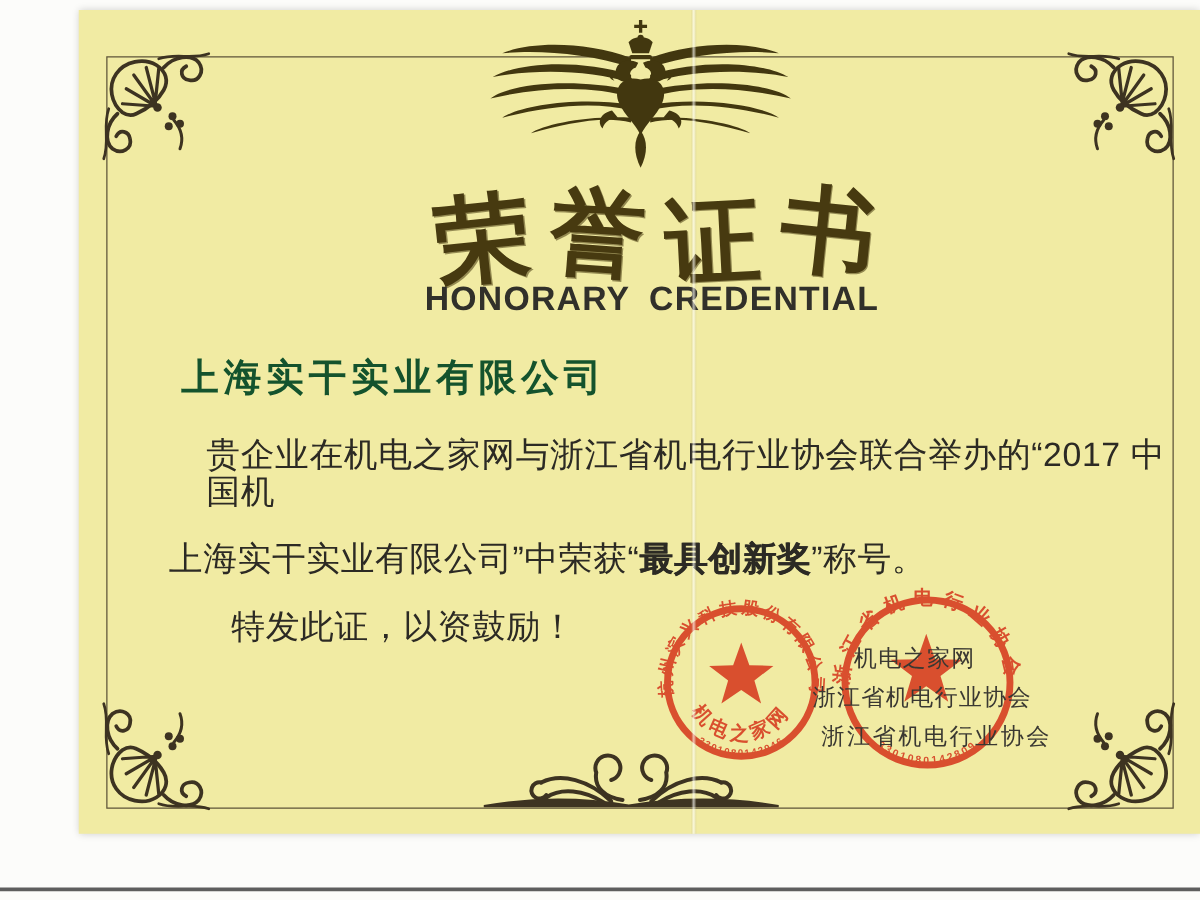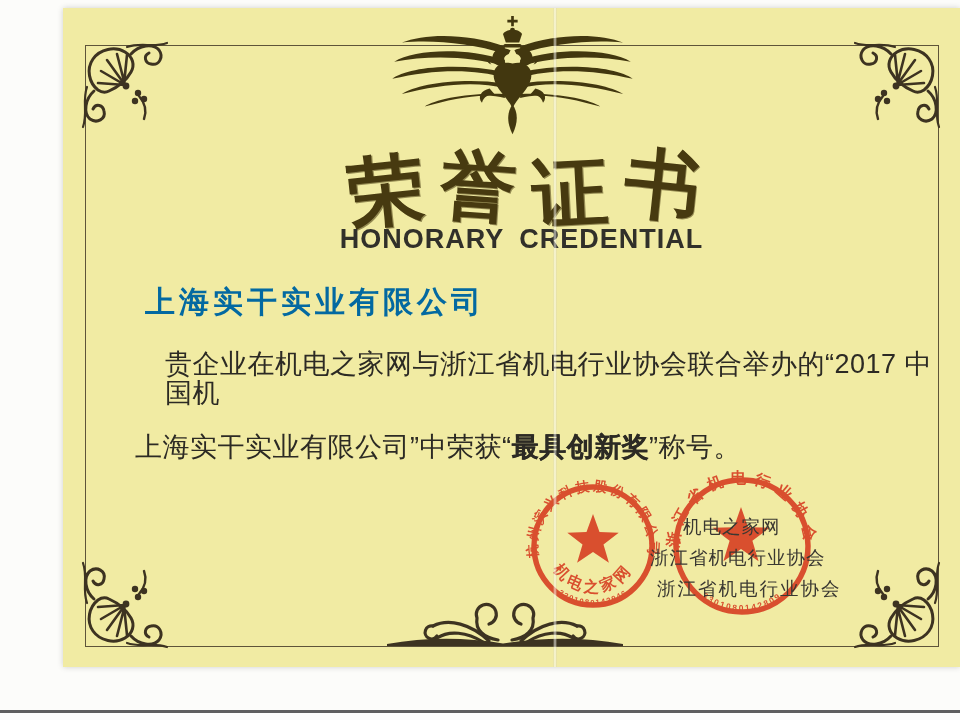--- a/index.html
+++ b/index.html
@@ -20,21 +20,21 @@
          font-family:"DejaVu Serif",serif;font-weight:700;font-size:76px;color:#473a10;
          text-shadow:1px 1px 0 rgba(71,58,16,.55);}
   .t-char{display:inline-block;margin:0 8px;}
   .t-char:nth-child(1){transform:rotate(-6deg) translateY(3px);}
   .t-char:nth-child(2){transform:rotate(4deg) translateY(-1px);}
   .t-char:nth-child(3){transform:rotate(-3deg) translateY(5px);}
   .t-char:nth-child(4){transform:rotate(6deg) translateY(-3px);}
   .title-en{position:absolute;left:0;top:216px;width:100%;text-align:center;margin-left:10px;
             font-weight:700;font-size:27px;letter-spacing:1px;word-spacing:7px;color:#31302a;}
   .recipient{position:absolute;left:82px;top:274px;font-family:"DejaVu Serif",serif;
-             font-weight:700;font-size:30px;letter-spacing:4px;color:#0369a1;}
+             font-weight:700;font-size:30px;letter-spacing:4px;color:#14532d;}
   .body-text{position:absolute;left:72px;top:342px;width:810px;font-size:27px;
              line-height:29px;letter-spacing:.5px;color:#2c2a24;}
   .body-text p{margin:0 0 25px 0;}
   .line1{padding-left:30px;}
   .line3{padding-left:50px;}
   .award{font-weight:700;text-shadow:.6px 0 0 #2c2a24;}
   .stamp{position:absolute;opacity:.86;mix-blend-mode:multiply;}
   .stamp1{left:455px;top:463px;width:150px;height:150px;}
   .stamp2{left:599px;top:458px;width:160px;height:160px;}
   .sig-line{position:absolute;font-size:18.5px;color:#3a3832;letter-spacing:1px;z-index:5;}
@@ -141,20 +141,21 @@
     </svg>
 
     <div class="title"><span class="t-char">荣</span><span class="t-char">誉</span><span class="t-char">证</span><span class="t-char">书</span></div>
     <div class="title-en">HONORARY CREDENTIAL</div>
 
     <div class="recipient">上海实干实业有限公司</div>
 
     <div class="body-text">
       <p class="line1">贵企业在机电之家网与浙江省机电行业协会联合举办的“2017 中国机</p>
       <p class="line2"><span>上海实干实业有限公司”中荣获“</span><span class="award">最具创新奖</span><span>”称号。</span></p>
+      <p class="line3">特发此证，以资鼓励！</p>
     </div>
 
     <svg class="stamp stamp1" viewBox="-75 -75 150 150">
       <defs>
         <path id="s1top" d="M -47,31 A 56,56 0 1 1 47,31" fill="none"></path>
         <path id="s1bot" d="M -40,22 A 45.6,45.6 0 0 0 40,22" fill="none"></path>
         <path id="s1num" d="M -52,28 A 59,59 0 0 0 52,28" fill="none"></path>
       </defs>
       <circle cx="0" cy="0" r="59" fill="none" stroke="#e23a2a" stroke-width="5.5"></circle>
       <polygon points="0,-27 6.5,-8.9 25.7,-8.3 10.5,3.4 15.9,21.8 0,11 -15.9,21.8 -10.5,3.4 -25.7,-8.3 -6.5,-8.9" transform="translate(0,-5)" fill="#e23a2a"></polygon>

